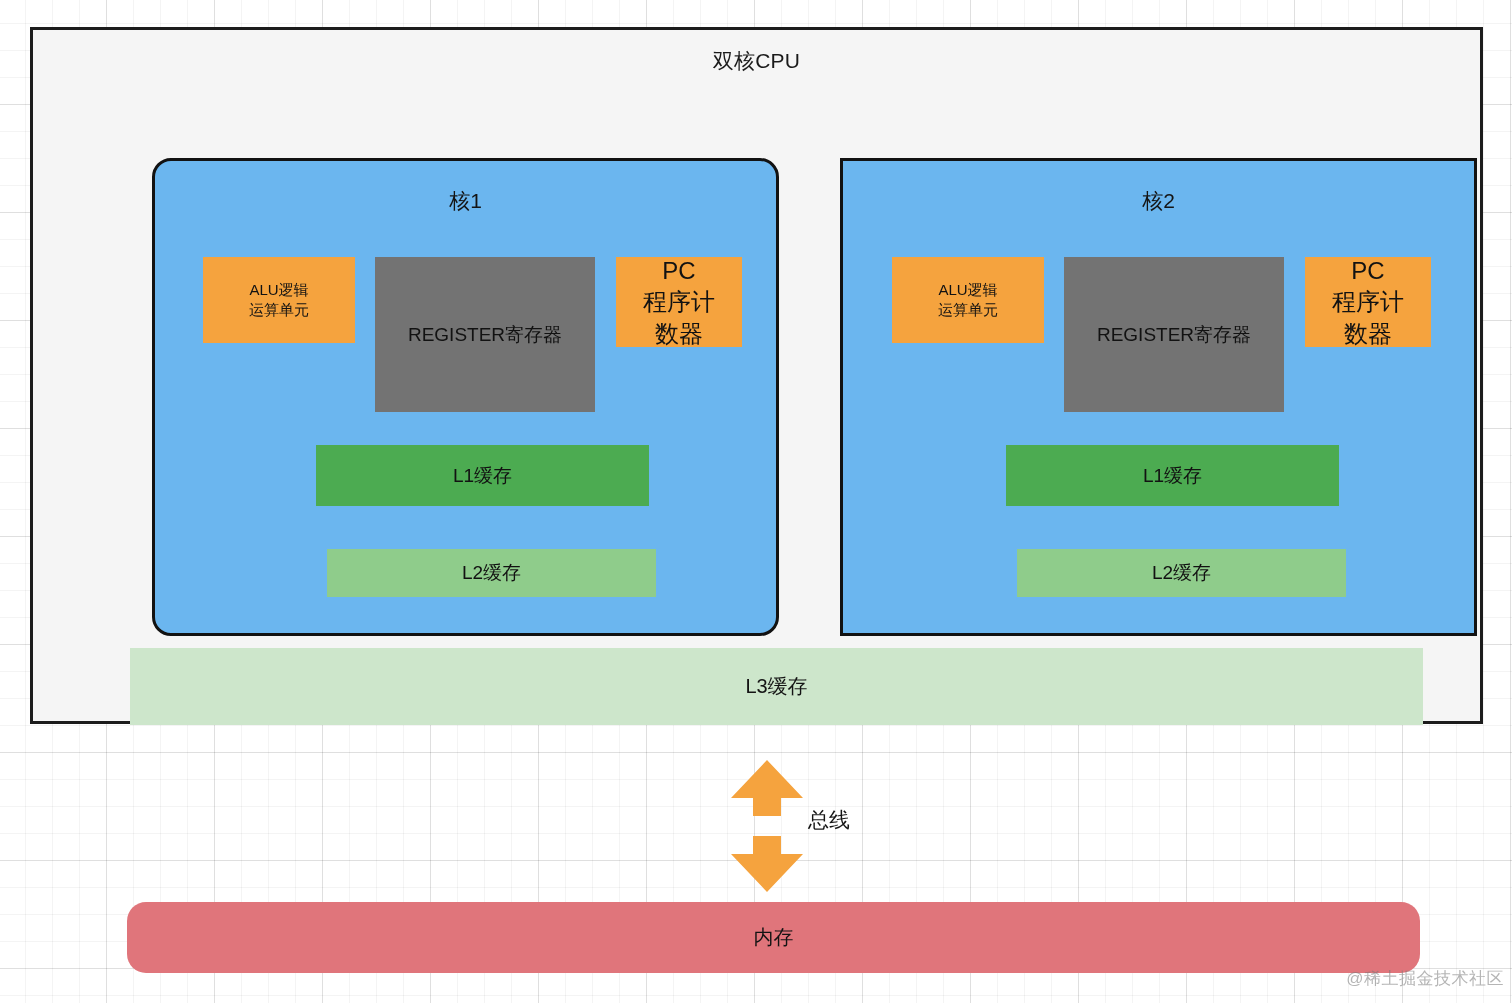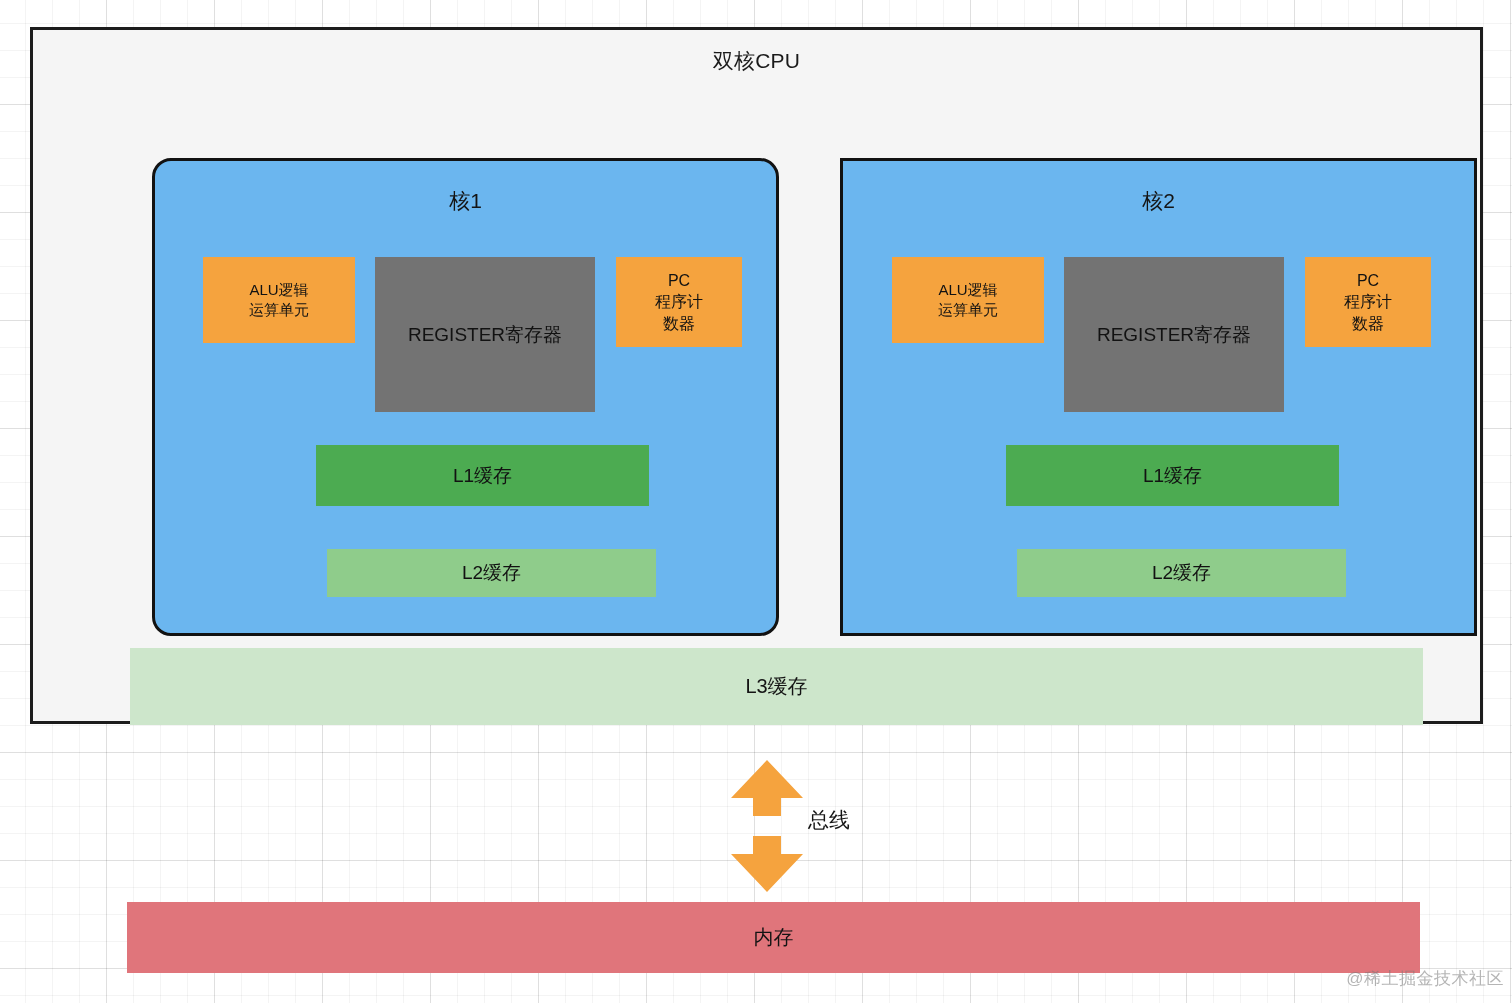--- a/index.html
+++ b/index.html
@@ -91,21 +91,21 @@
     font-size: 15px;
     padding: 0 12px;
   }
   .unit-register {
     background: #737373;
     font-size: 19px;
     padding: 0 14px;
   }
   .unit-pc {
     background: #F5A33E;
-    font-size: 16px;
+    font-size: 24px;
     padding: 0 6px;
   }
   .unit-l1 {
     background: #4CAB51;
     font-size: 19px;
   }
   .unit-l2 {
     background: #8FCC8B;
     font-size: 19px;
   }
@@ -163,20 +163,21 @@
     top: 902px;
     width: 1293px;
     height: 71px;
     background: #E0757B;
     display: flex;
     align-items: center;
     justify-content: center;
     font-size: 20px;
     color: #131313;
     box-sizing: border-box;
+    border-radius: 19px;
   }
 
   
   .watermark {
     position: absolute;
     right: 8px;
     bottom: 13px;
     font-size: 17px;
     color: rgba(120,120,120,0.55);
     letter-spacing: 0.5px;

